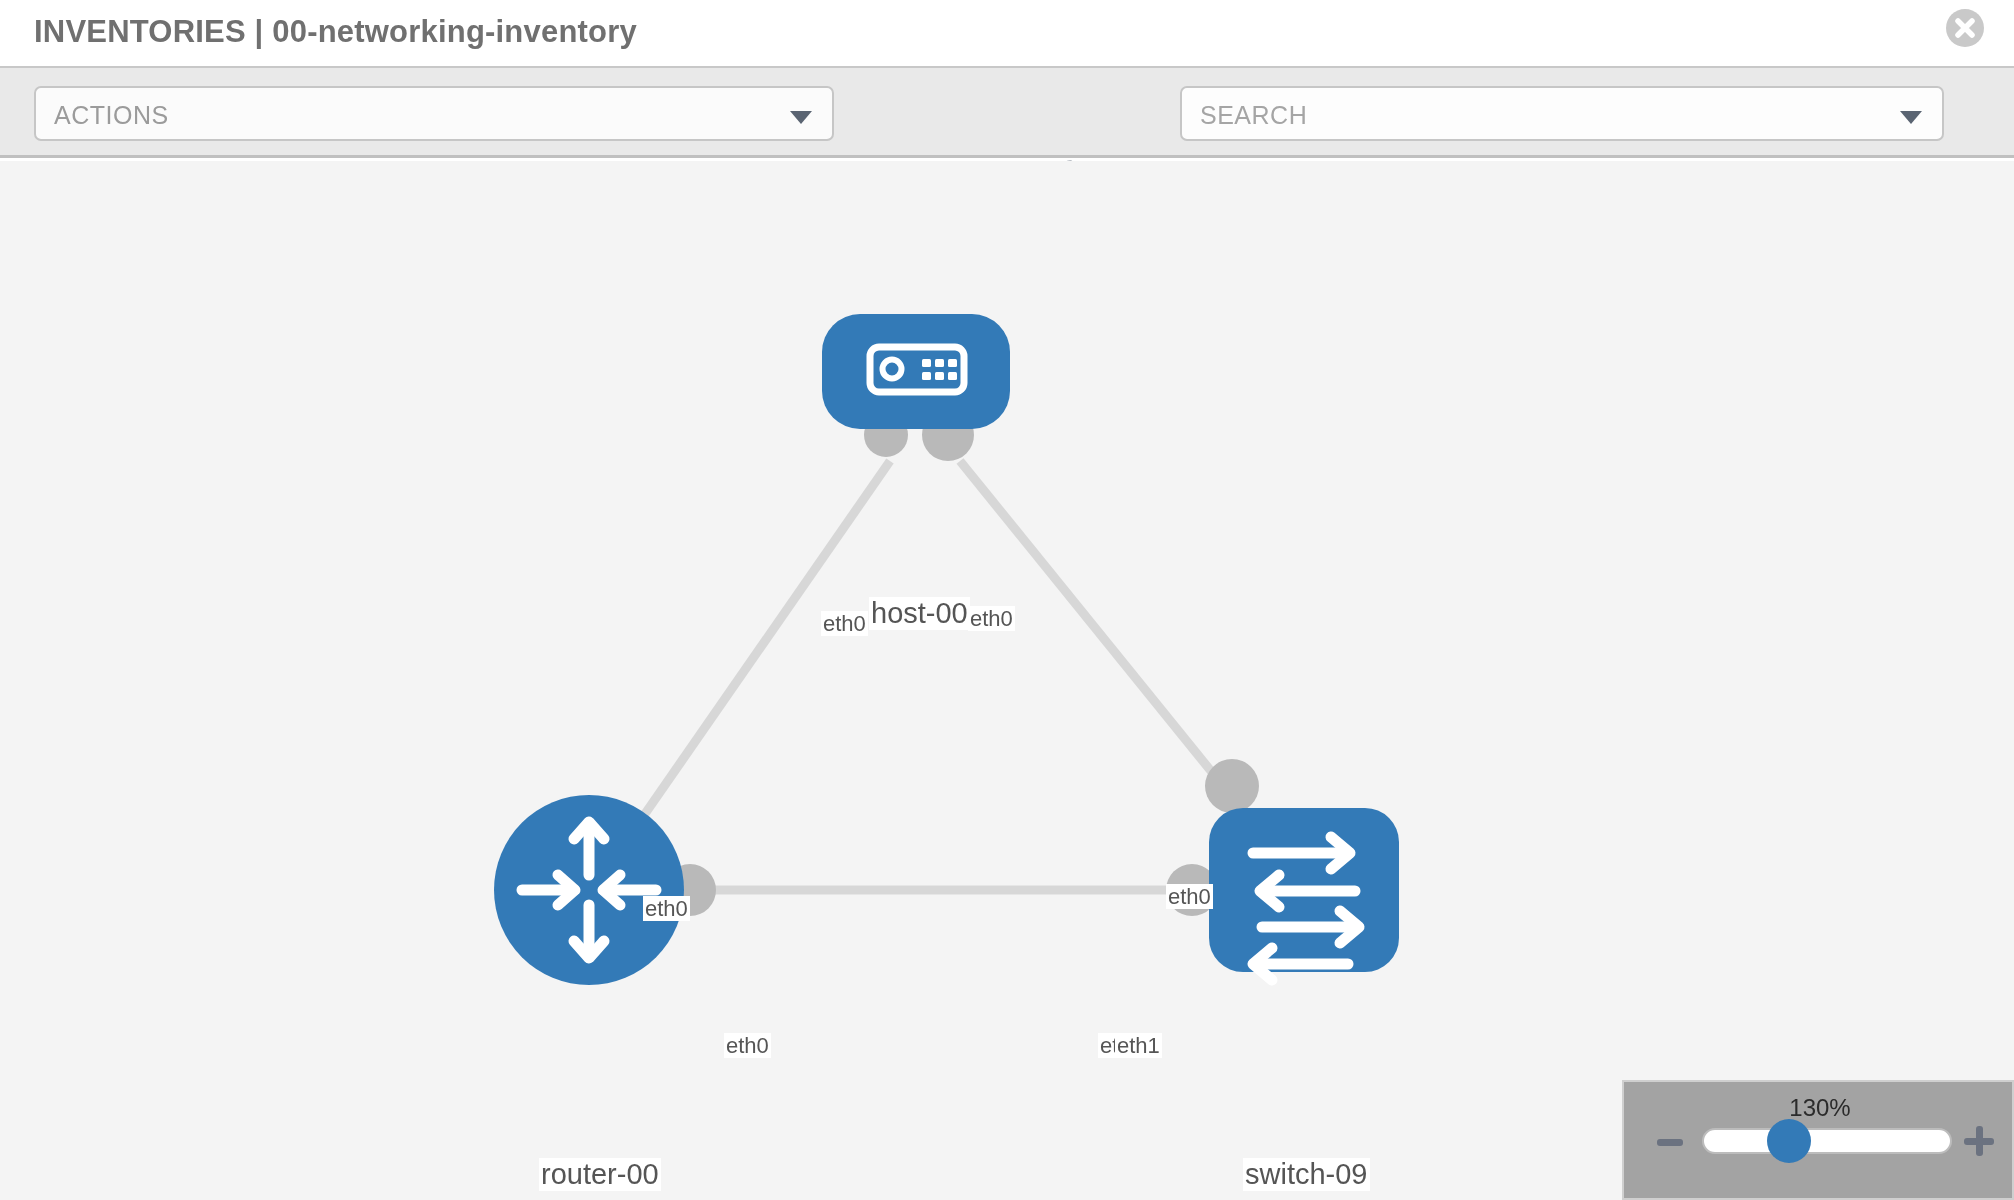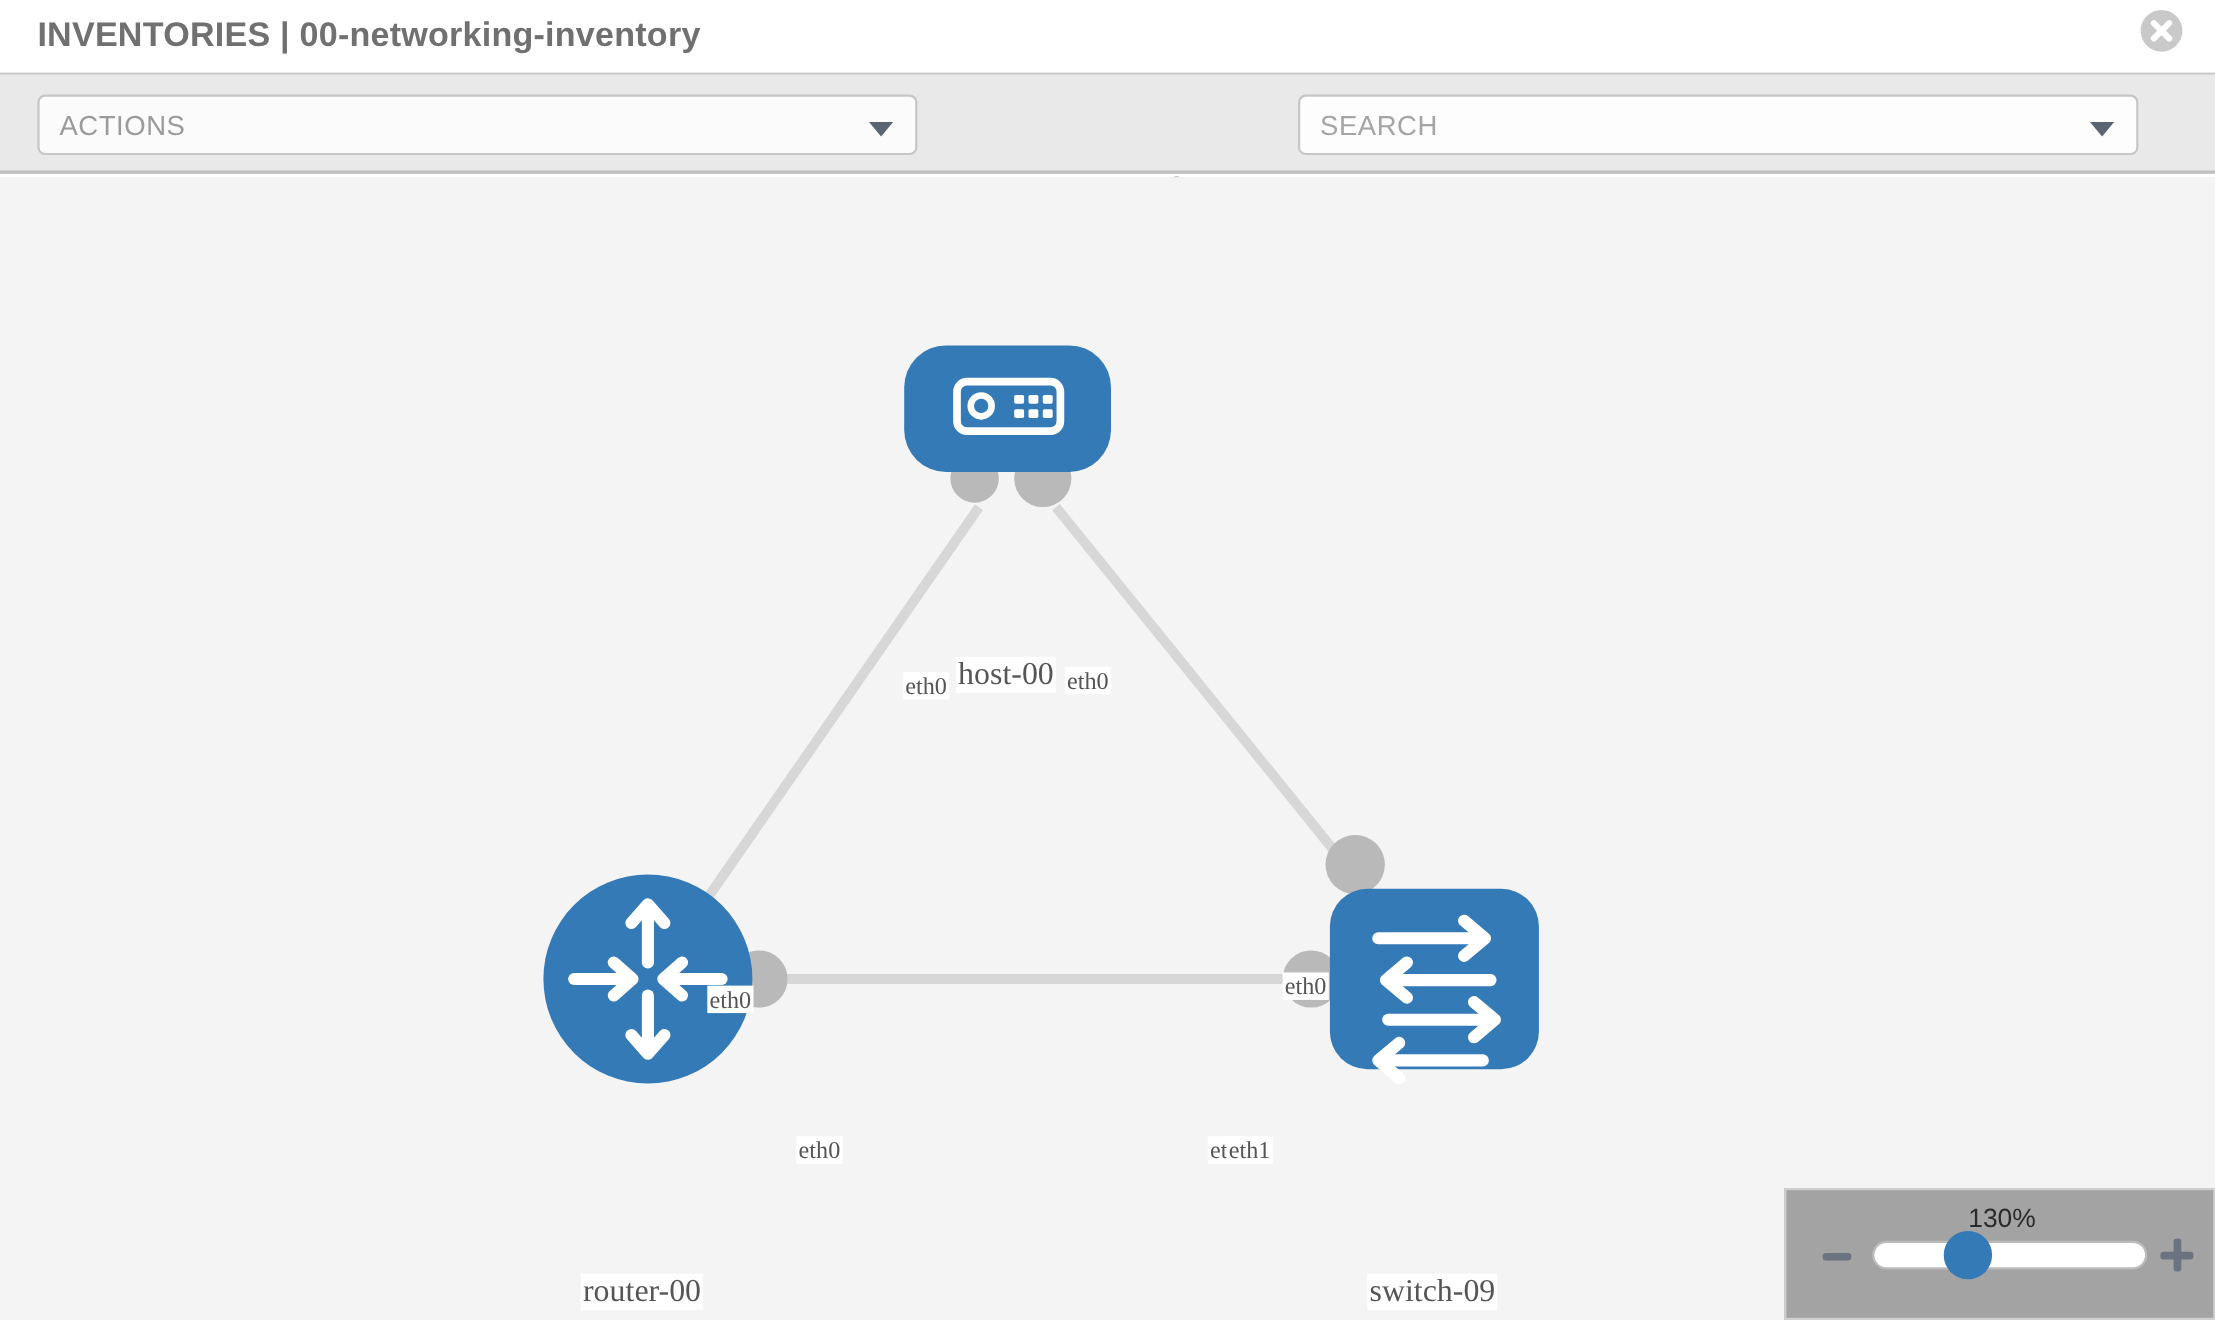--- a/index.html
+++ b/index.html
@@ -105,21 +105,20 @@
     letter-spacing: 0.5px;
   }
 
   
   .canvas {
     position: absolute;
     left: 0; top: 161px;
     width: 2014px; height: 1039px;
     background: #f4f4f4;
     overflow: hidden;
-    font-family: Liberation Serif, serif;
   }
   .topology-svg {
     position: absolute;
     left: 0; top: 0;
     width: 2014px;
     height: 1039px;
   }
 
   
   .node-label {
@@ -327,21 +326,21 @@
     <span class="iface-label" style="left:1166px; top:723px;">eth0</span>
 
     <span class="iface-label" style="left:724px; top:872px;">eth0</span>
 
     <span class="iface-label" style="left:1098px; top:872px;">eth</span>
 
     <span class="iface-label" style="left:1115px; top:872px;">eth1</span>
 
     <span class="node-label" style="left:869px; top:436px;">host-00</span>
 
-    <span class="node-label" style="left:528px; top:997px;">router-00</span>
+    <span class="node-label" style="left:539px; top:997px;">router-00</span>
 
     <span class="node-label" style="left:1243px; top:997px;">switch-09</span>
 
   </div>
 
   <div class="zoom-panel">
     <div class="zoom-value">130%</div>
 
     <div class="zoom-minus"></div>
     <div class="zoom-track"></div>

